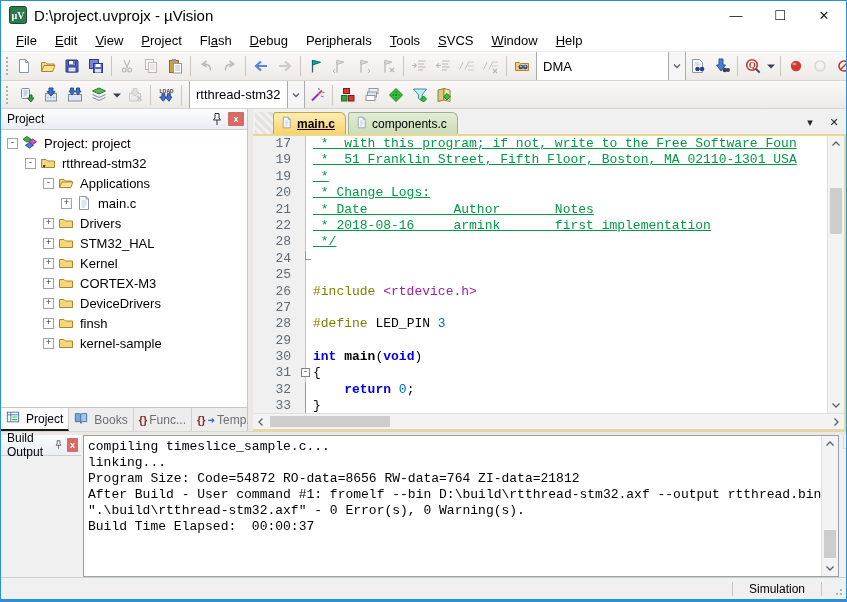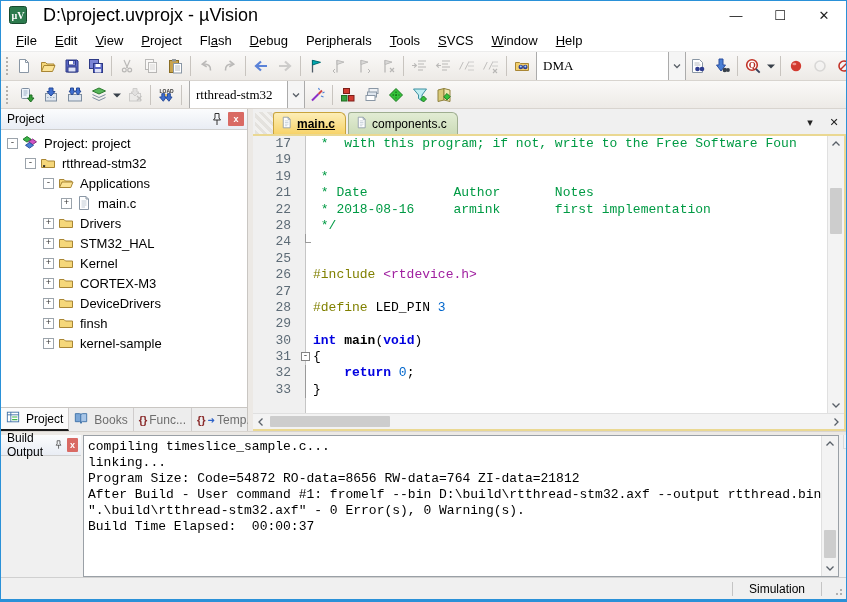--- a/index.html
+++ b/index.html
@@ -6,37 +6,37 @@
   html,body { margin:0; padding:0; background:#d6dde6; }
   .window {
     width:847px; height:602px; position:relative; background:#fff;
     border:1px solid #2a91d8; border-bottom:3px solid #2a91d8;
     font-family:"Liberation Sans","DejaVu Sans",sans-serif; font-size:13px; color:#000;
     display:flex; flex-direction:column; overflow:hidden;
   }
   
   .titlebar { height:28px; display:flex; align-items:center; background:#fff; flex:0 0 auto; }
   .app-logo { width:18px; height:18px; margin:0 7px 0 8px; flex:0 0 auto; }
-  .title-text { font-size:18px;margin-left:9px; }
+  .title-text { font-size:15px; }
   .tb-spacer { flex:1; }
   .win-btn { width:44px; height:28px; display:flex; align-items:center; justify-content:center; font-size:13px; color:#222; }
   
   .menubar { height:23px; display:flex; align-items:center; padding-left:6px; background:#fff; border-bottom:1px solid #ececec; flex:0 0 auto; }
   .menu-item { padding:2px 9px; }
   .menu-item u { text-decoration:underline; }
   
   .toolbar { height:29px; display:flex; align-items:center; background:linear-gradient(#faf9f8,#edeae6); border-bottom:1px solid #d8d4cf; padding-left:3px; overflow:hidden; flex:0 0 auto; }
   .toolbar2 { height:28px; }
   .grip { width:5px; height:18px; border-left:2px dotted #b3b0ac; margin:0 4px 0 2px; }
   .tbtn { width:24px; height:22px; display:inline-flex; align-items:center; justify-content:center; flex:0 0 auto; }
   .tbtn svg { width:16px; height:16px; }
   .tbtn.narrow { width:12px; }
   .tbtn.disabled { opacity:.45; filter:grayscale(100%); }
   .tsep { width:1px; height:20px; background:#c8c4bf; margin:0 3px; flex:0 0 auto; }
-  .combo { height:31px; background:#fff; border:1px solid #ababab; display:flex; align-items:center; flex:0 0 auto;font-family:Liberation Serif, serif; }
+  .combo { height:31px; background:#fff; border:1px solid #ababab; display:flex; align-items:center; flex:0 0 auto; }
   .combo .val { flex:1; padding:0 6px; font-size:13px; white-space:nowrap; overflow:hidden; }
   .combo .drop { width:17px; height:100%; border-left:1px solid #ababab; background:#f5f5f5; display:flex; align-items:center; justify-content:center; }
   .combo .drop svg { width:10px; height:10px; }
   
   .main { flex:0 0 322px; display:flex; min-height:0; }
   .project-panel { width:247px; flex:0 0 247px; display:flex; flex-direction:column; border-right:1px solid #c9c6c2; background:#fff; }
   .panel-header { height:21px; background:linear-gradient(#fbfcfd,#e9edf4); border-bottom:1px solid #cfcfcf; display:flex; align-items:center; padding:0 3px 0 6px; font-size:12px; }
   .panel-header .ph-sp { flex:1; }
   .pin-btn { width:16px; height:15px; display:flex; align-items:center; justify-content:center; }
   .close-red { width:16px; height:14px; background:#d96a64; color:#fff; font-size:9px; font-weight:bold; display:flex; align-items:center; justify-content:center; margin-left:3px; border-radius:1px; }
@@ -66,21 +66,21 @@
   .edit-body-frame { flex:1; border:2px solid #ead892; border-left:none; display:flex; flex-direction:column; min-height:0; background:#fff; }
   .code-zone { flex:1; display:flex; min-height:0; position:relative; }
   .code-scroll { flex:1; overflow:hidden; background:linear-gradient(90deg,#f0f0f0 0 52px,#c6c6c6 52px 53px,#fff 53px); }
   .code-line { height:16.4px; display:flex; font-family:"Liberation Mono","DejaVu Sans Mono",monospace; font-size:13px; line-height:16.4px; white-space:pre; }
   .lnum { width:46px; flex:0 0 46px; text-align:right; padding-right:8px; color:#5d6b76; }
   .fold { width:14px; flex:0 0 14px; position:relative; }
   .fold .fm-minus { position:absolute; left:2px; top:3px; width:9px; height:9px; border:1px solid #848484; background:#fff; font-size:9px; line-height:7px; text-align:center; color:#333; }
   .fold .fm-line { position:absolute; left:6px; top:0; bottom:0; width:1px; background:#9a9a9a; }
   .fold .fm-end { position:absolute; left:6px; top:0; width:6px; height:9px; border-left:1px solid #9a9a9a; border-bottom:1px solid #9a9a9a; }
   .ctext { flex:1; overflow:hidden; }
-  .tok-com { color:var(--c-com); } .tok-dir { color:var(--c-dir); }
+  .tok-com { color:var(--c-com);text-decoration:underline; } .tok-dir { color:var(--c-dir); }
   .tok-hdr { color:var(--c-hdr); } .tok-kw { color:var(--c-kw); font-weight:bold; }
   .tok-num { color:var(--c-num); } .tok-fn { font-weight:bold; } .tok-plain {}
   
   .vscroll { width:17px; flex:0 0 17px; background:#f3f3f3; border-left:1px solid #e0e0e0; position:relative; }
   .vscroll .arr { position:absolute; left:0; width:100%; height:16px; display:flex; align-items:center; justify-content:center; }
   .vscroll .arr svg, .hscroll .arr svg { width:10px; height:10px; }
   .vscroll .thumb { position:absolute; left:2px; right:2px; background:#cdcdcd; border-radius:1px; }
   .hscroll { height:16px; flex:0 0 16px; background:#f3f3f3; border-top:1px solid #e0e0e0; position:relative; }
   .hscroll .arr { position:absolute; top:0; width:16px; height:100%; display:flex; align-items:center; justify-content:center; }
   .hscroll .thumb { position:absolute; top:2px; bottom:2px; background:#cdcdcd; border-radius:1px; }
@@ -669,22 +669,23 @@
           </span>
         <span class="edit-tab-ctrl">
           <span class="ctrl">▾</span>
           <span class="ctrl">✕</span>
         </span>
       </div>
       <div class="edit-body-frame">
         <div class="code-zone">
           <div class="code-scroll" id="code-lines">
               <div class="code-line"><span class="lnum">17</span><span class="fold"></span><span class="ctext"><span class="tok-com"> *  with this program; if not, write to the Free Software Foun</span></span></div>
-              <div class="code-line"><span class="lnum">19</span><span class="fold"></span></div>
+              <div class="code-line"><span class="lnum">19</span><span class="fold"></span><span class="ctext"><span class="tok-com"> *  51 Franklin Street, Fifth Floor, Boston, MA 02110-1301 USA</span></span></div>
               <div class="code-line"><span class="lnum">19</span><span class="fold"></span><span class="ctext"><span class="tok-com"> *</span></span></div>
+              <div class="code-line"><span class="lnum">20</span><span class="fold"></span><span class="ctext"><span class="tok-com"> * Change Logs:</span></span></div>
               <div class="code-line"><span class="lnum">21</span><span class="fold"></span><span class="ctext"><span class="tok-com"> * Date           Author       Notes</span></span></div>
               <div class="code-line"><span class="lnum">22</span><span class="fold"></span><span class="ctext"><span class="tok-com"> * 2018-08-16     armink       first implementation</span></span></div>
               <div class="code-line"><span class="lnum">28</span><span class="fold"></span><span class="ctext"><span class="tok-com"> */</span></span></div>
               <div class="code-line"><span class="lnum">24</span><span class="fold"><span class="fm-end"></span></span><span class="ctext"></span></div>
               <div class="code-line"><span class="lnum">25</span><span class="fold"></span></div>
               <div class="code-line"><span class="lnum">26</span><span class="fold"></span><span class="ctext"><span class="tok-dir">#include </span><span class="tok-hdr">&lt;rtdevice.h&gt;</span></span></div>
               <div class="code-line"><span class="lnum">27</span><span class="fold"></span><span class="ctext"></span></div>
               <div class="code-line"><span class="lnum">28</span><span class="fold"></span><span class="ctext"><span class="tok-dir">#define </span><span class="tok-plain">LED_PIN </span><span class="tok-num">3</span></span></div>
               <div class="code-line"><span class="lnum">29</span><span class="fold"></span><span class="ctext"></span></div>
               <div class="code-line"><span class="lnum">30</span><span class="fold"></span><span class="ctext"><span class="tok-kw">int</span><span class="tok-plain"> </span><span class="tok-fn">main</span><span class="tok-plain">(</span><span class="tok-kw">void</span><span class="tok-plain">)</span></span></div>

